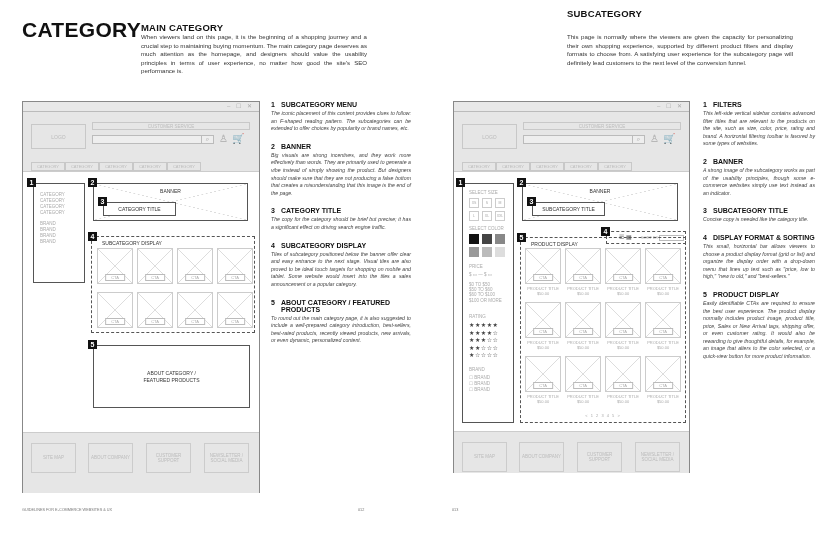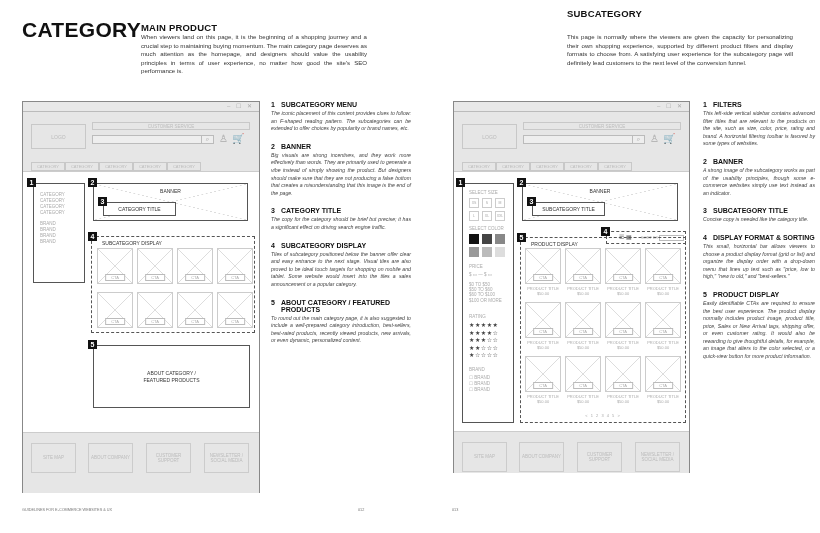--- a/index.html
+++ b/index.html
@@ -34,21 +34,21 @@
 .fbox{position:absolute;top:10px;height:30px;width:45px;border:1px solid #ccc;font-size:4.5px;color:#bbb;display:flex;align-items:center;justify-content:center;text-align:center;line-height:5.5px}
 .pgfoot{font-size:3.8px;color:#777}
 .swatch{position:absolute;width:10px;height:10px}
 .sz{position:absolute;width:10px;height:10px;border:1px solid #ccc;font-size:3.5px;color:#aaa;text-align:center;line-height:9px}
 .stars{font-size:6px;color:#444;line-height:7.5px;letter-spacing:0.5px}
 </style>
 </head>
 <body>
 
 <div class="abs big-title">CATEGORY</div>
-<div class="abs sec-title" style="left:141px;top:22px">MAIN PRODUCT</div>
+<div class="abs sec-title" style="left:141px;top:22px">MAIN CATEGORY</div>
 <div class="abs intro" style="left:141px;top:33px;width:226px">When viewers land on this page, it is the beginning of a shopping journey and a crucial step to maintaining buying momentum. The main category page deserves as much attention as the homepage, and designers should value the usability principles in terms of user experience, no matter how good the site's SEO performance is.</div>
 
 <div class="abs frame" style="left:22px;top:101px;width:238px;height:392px">
   <div class="top">
       <span class="ctrls">– ☐ ✕</span>
     </div>
   <div class="header">
     <div class="logo">LOGO</div>
     <div class="cs">CUSTOMER SERVICE</div>
     <div class="search">

